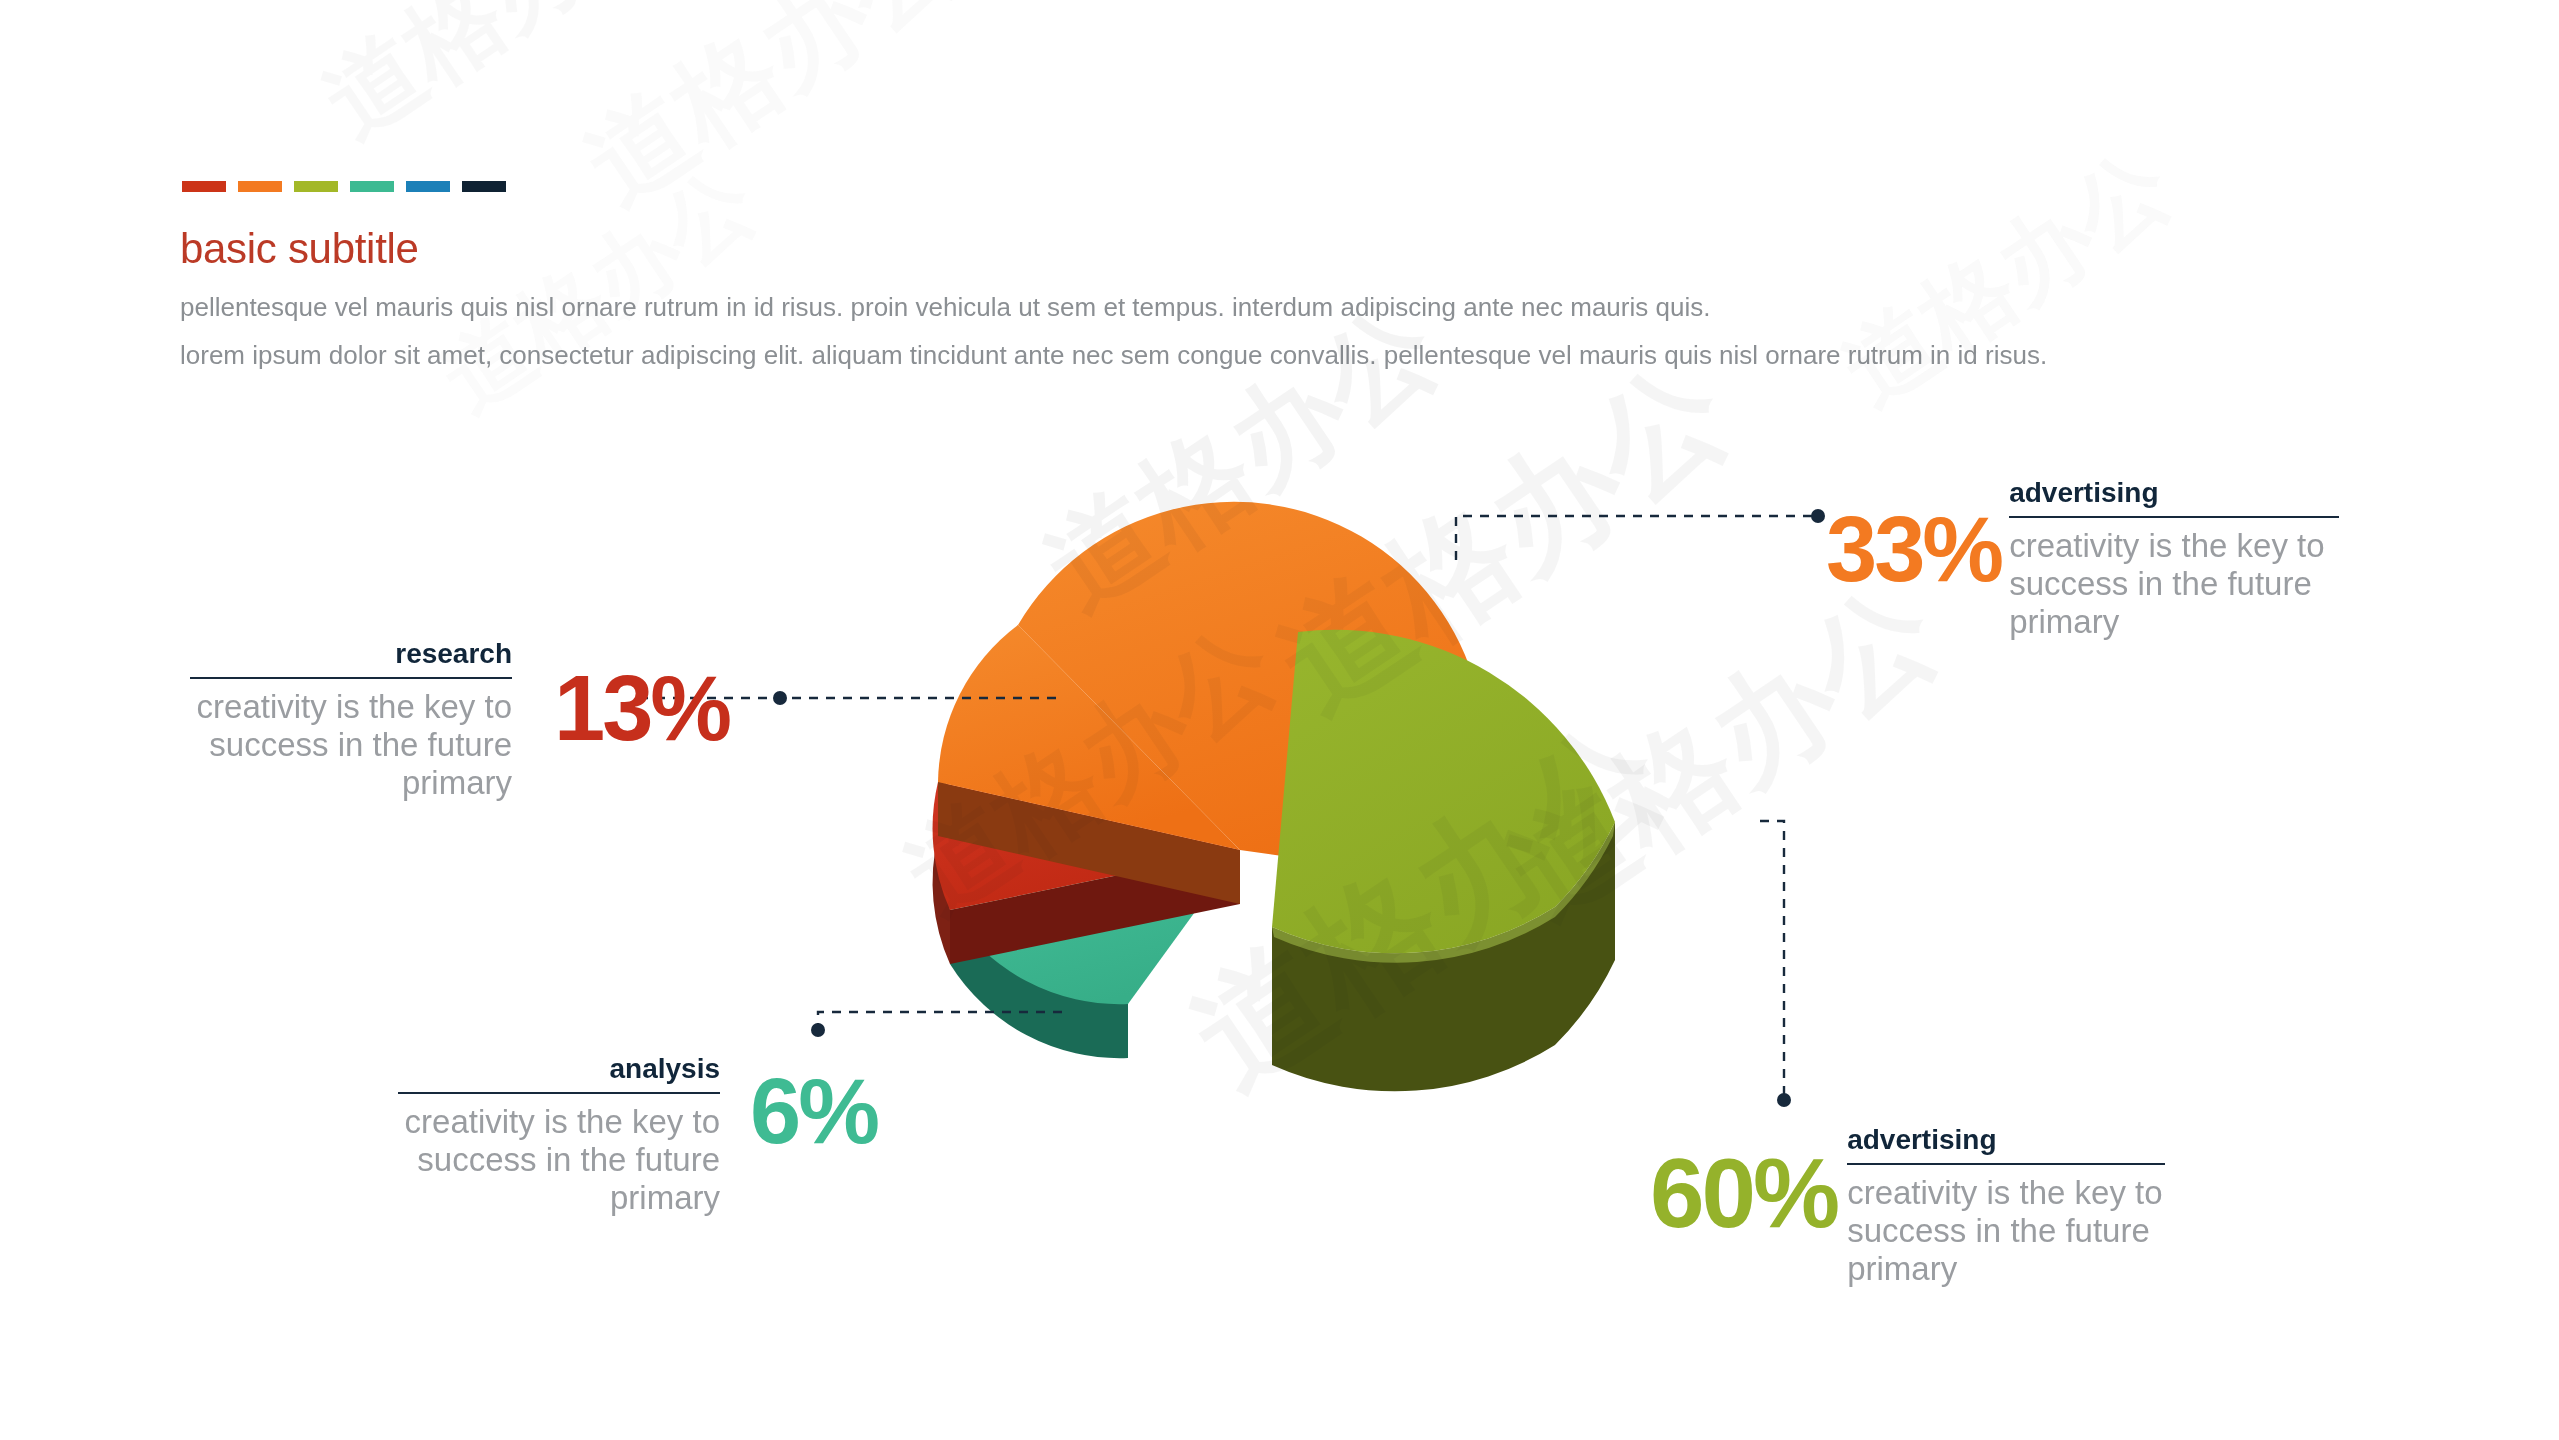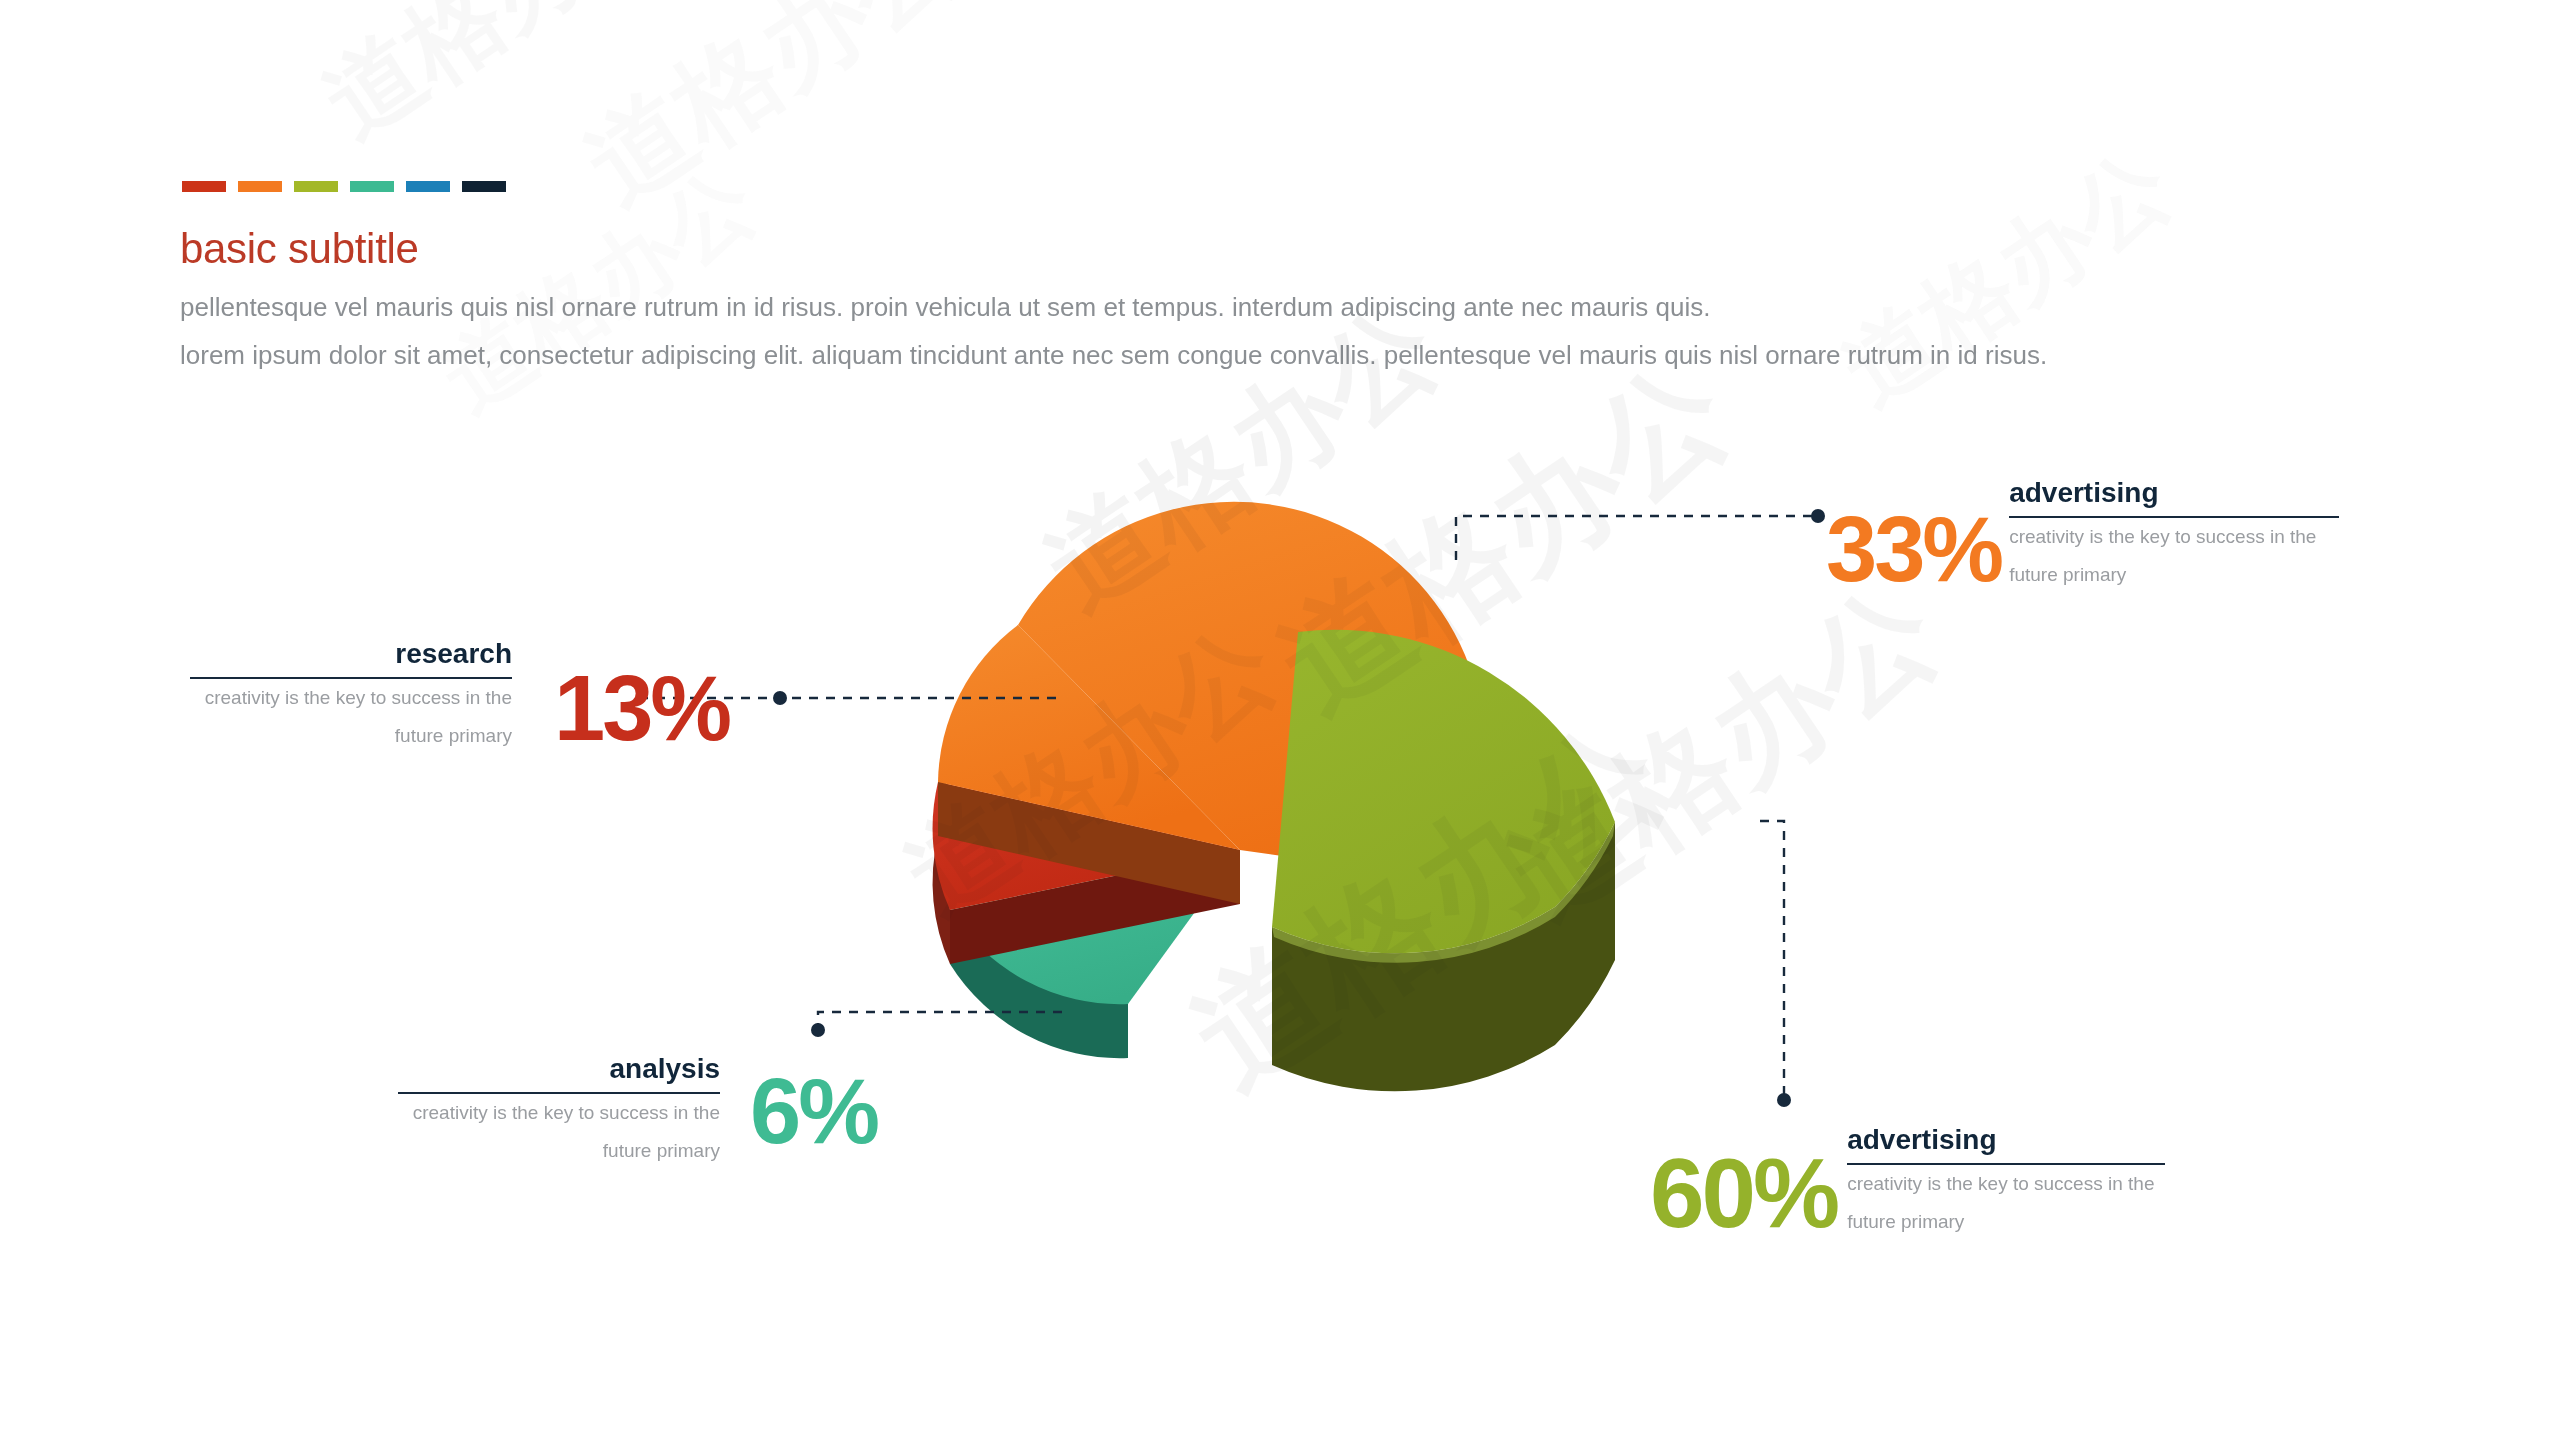--- a/index.html
+++ b/index.html
@@ -41,22 +41,22 @@
   .callout .pct {
     font-weight: bold; line-height: 1;
     letter-spacing: -3px;
   }
   .callout .label {
     font-size: 28px; font-weight: bold; color: #11263a; line-height: 1;
     padding-bottom: 9px;
   }
   .callout .hr { height: 2px; background: #17293c; }
   .callout .desc {
-    font-size: 19px; line-height: 38px; color: #9a9da1; font-weight: 400;
-    padding-top: 0; white-space: pre-line;
+    font-size: 33px; line-height: 38px; color: #9a9da1; font-weight: 400;
+    padding-top: 9px; white-space: pre-line;
   }
 
   
   .co-adv33 { left: 1826px; top: 463px; display:flex; align-items:flex-start; }
   .co-adv33 .pct { font-size: 92px; color: #f37a21; margin-top: 24px; }
   .co-adv33 .txt { width: 330px; margin-left: 8px; text-align: left; }
 
   
   .co-adv60 { left: 1650px; top: 1110px; display:flex; align-items:flex-start; }
   .co-adv60 .pct { font-size: 98px; color: #95b22b; margin-top: 18px; }

